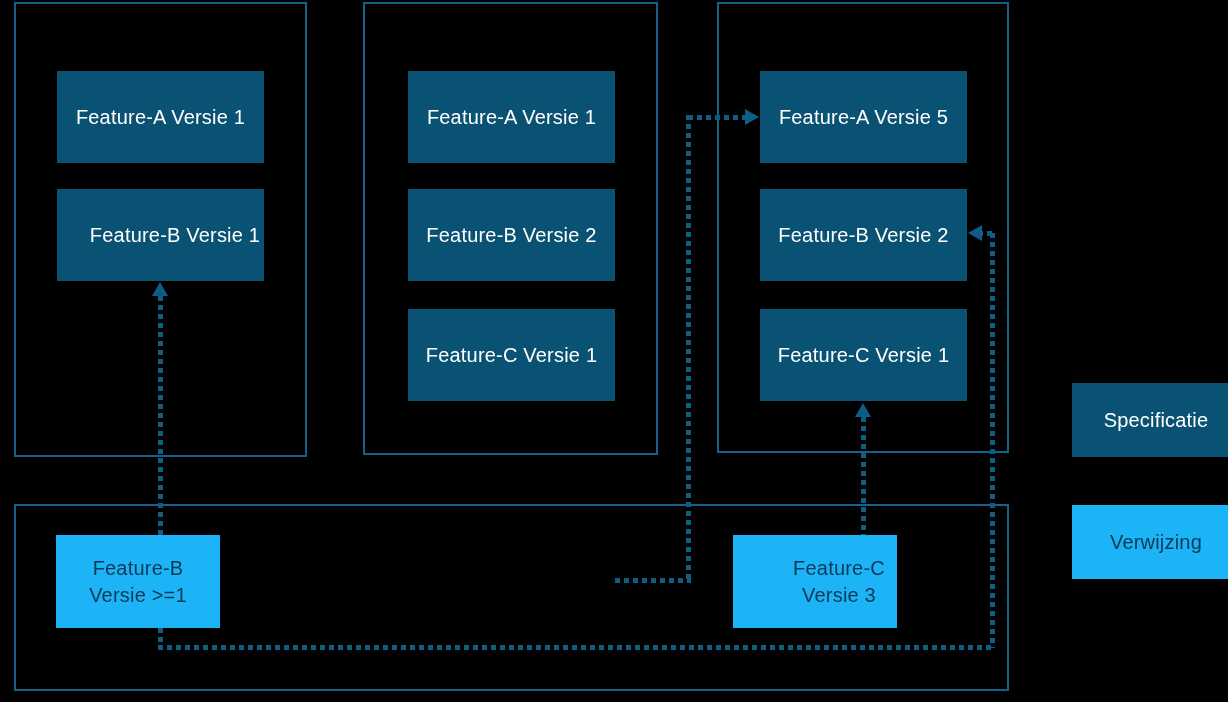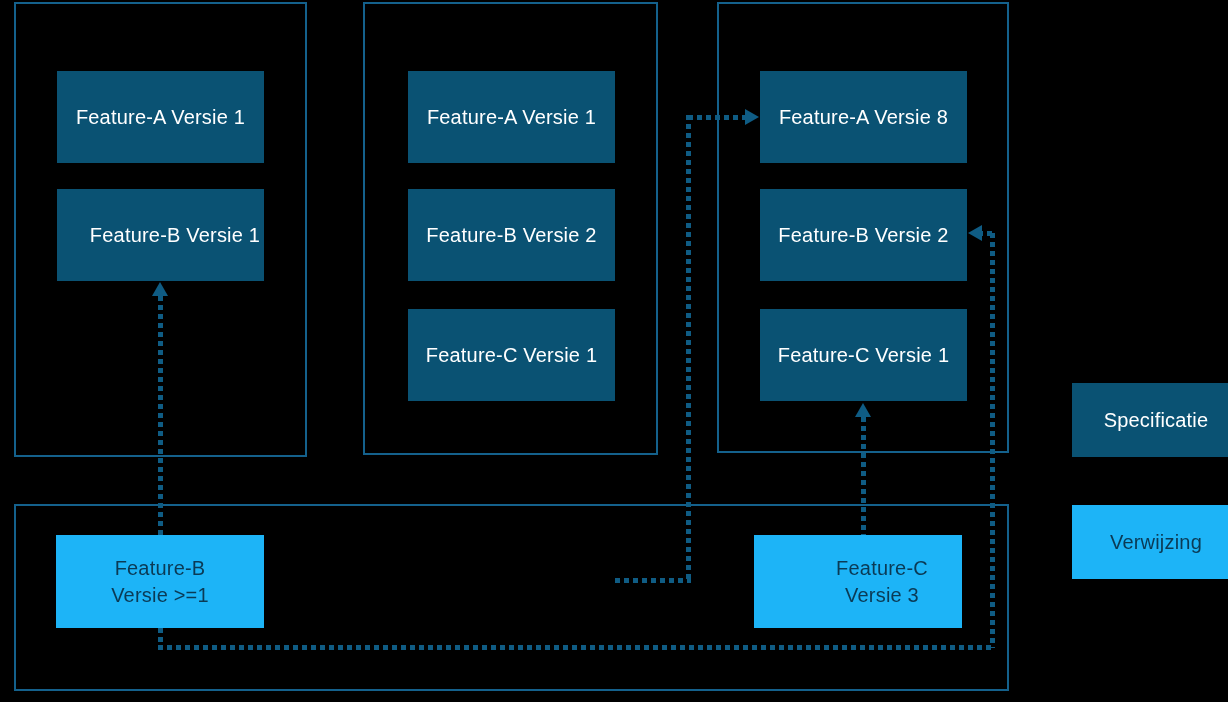--- a/index.html
+++ b/index.html
@@ -35,21 +35,21 @@
     color: var(--specification-text);
     display: flex;
     align-items: center;
     justify-content: center;
     font-size: 20px;
     letter-spacing: 0.2px;
     white-space: nowrap;
   }
   .ref-box {
     position: absolute;
-    width: 208px;
+    width: 164px;
     height: 93px;
     background: var(--reference-fill);
     color: var(--reference-text);
     display: flex;
     flex-direction: column;
     align-items: center;
     justify-content: center;
     font-size: 20px;
     line-height: 1.35;
     letter-spacing: 0.2px;
@@ -86,29 +86,29 @@
   <div class="container-outline" style="left:705px; top:2px; width:292px; height:451px;"></div>
   <div class="container-outline" style="left:2px; top:504px; width:995px; height:187px;"></div>
 
   <div class="spec-box" style="left:45px; top:71px;">Feature-A Versie 1</div>
   <div class="spec-box" style="left:45px; top:189px;padding-left:29px;">Feature-B Versie 1</div>
 
   <div class="spec-box" style="left:396px; top:71px;">Feature-A Versie 1</div>
   <div class="spec-box" style="left:396px; top:189px;">Feature-B Versie 2</div>
   <div class="spec-box" style="left:396px; top:309px;">Feature-C Versie 1</div>
 
-  <div class="spec-box" style="left:748px; top:71px;">Feature-A Versie 8</div>
+  <div class="spec-box" style="left:748px; top:71px;">Feature-A Versie 5</div>
   <div class="spec-box" style="left:748px; top:189px;">Feature-B Versie 2</div>
   <div class="spec-box" style="left:748px; top:309px;">Feature-C Versie 1</div>
 
   <div class="ref-box" style="left:44px; top:535px;">
     <span>Feature-B</span>
     <span>Versie &gt;=1</span>
   </div>
-  <div class="ref-box" style="left:742px; top:535px;padding-left:48px;">
+  <div class="ref-box" style="left:721px; top:535px;padding-left:48px;">
     <span>Feature-C</span>
     <span>Versie 3</span>
   </div>
 
   <div class="legend-box legend-ref" style="left:1060px; top:505px;">Verwijzing</div>
   <div class="legend-box legend-spec" style="left:1060px; top:383px;">Specificatie</div>
 
   <div class="ah ah-up" style="left:140px; top:282px;"></div>
   <div class="seg v" style="left:146px; top:296px; height:239px;"></div>
 

